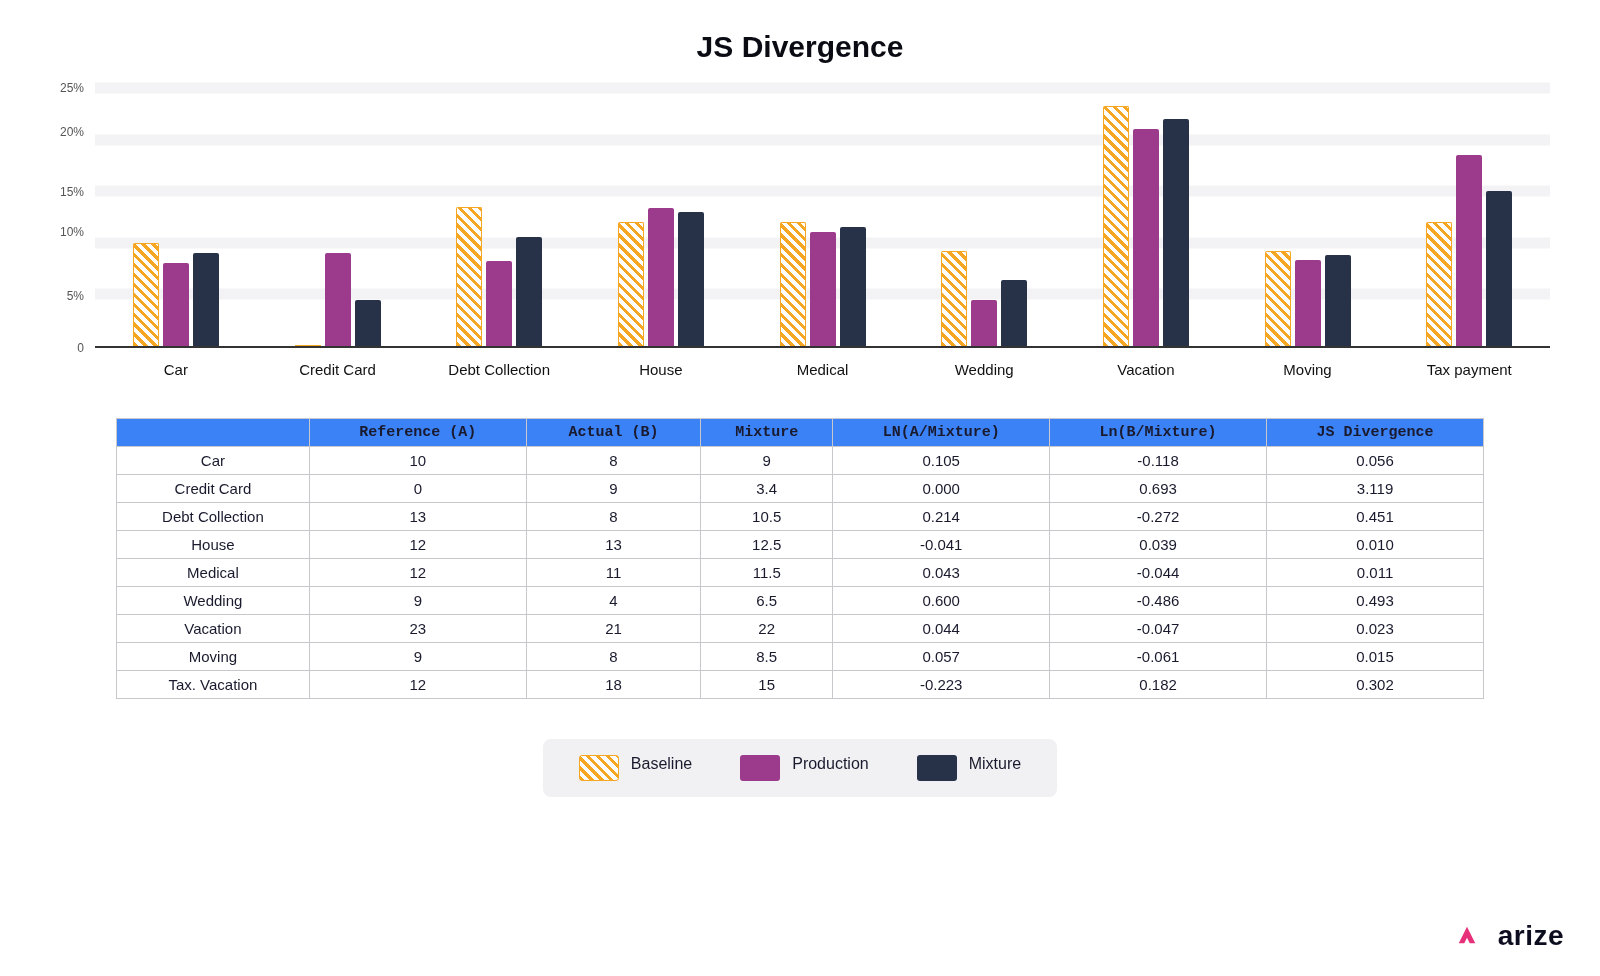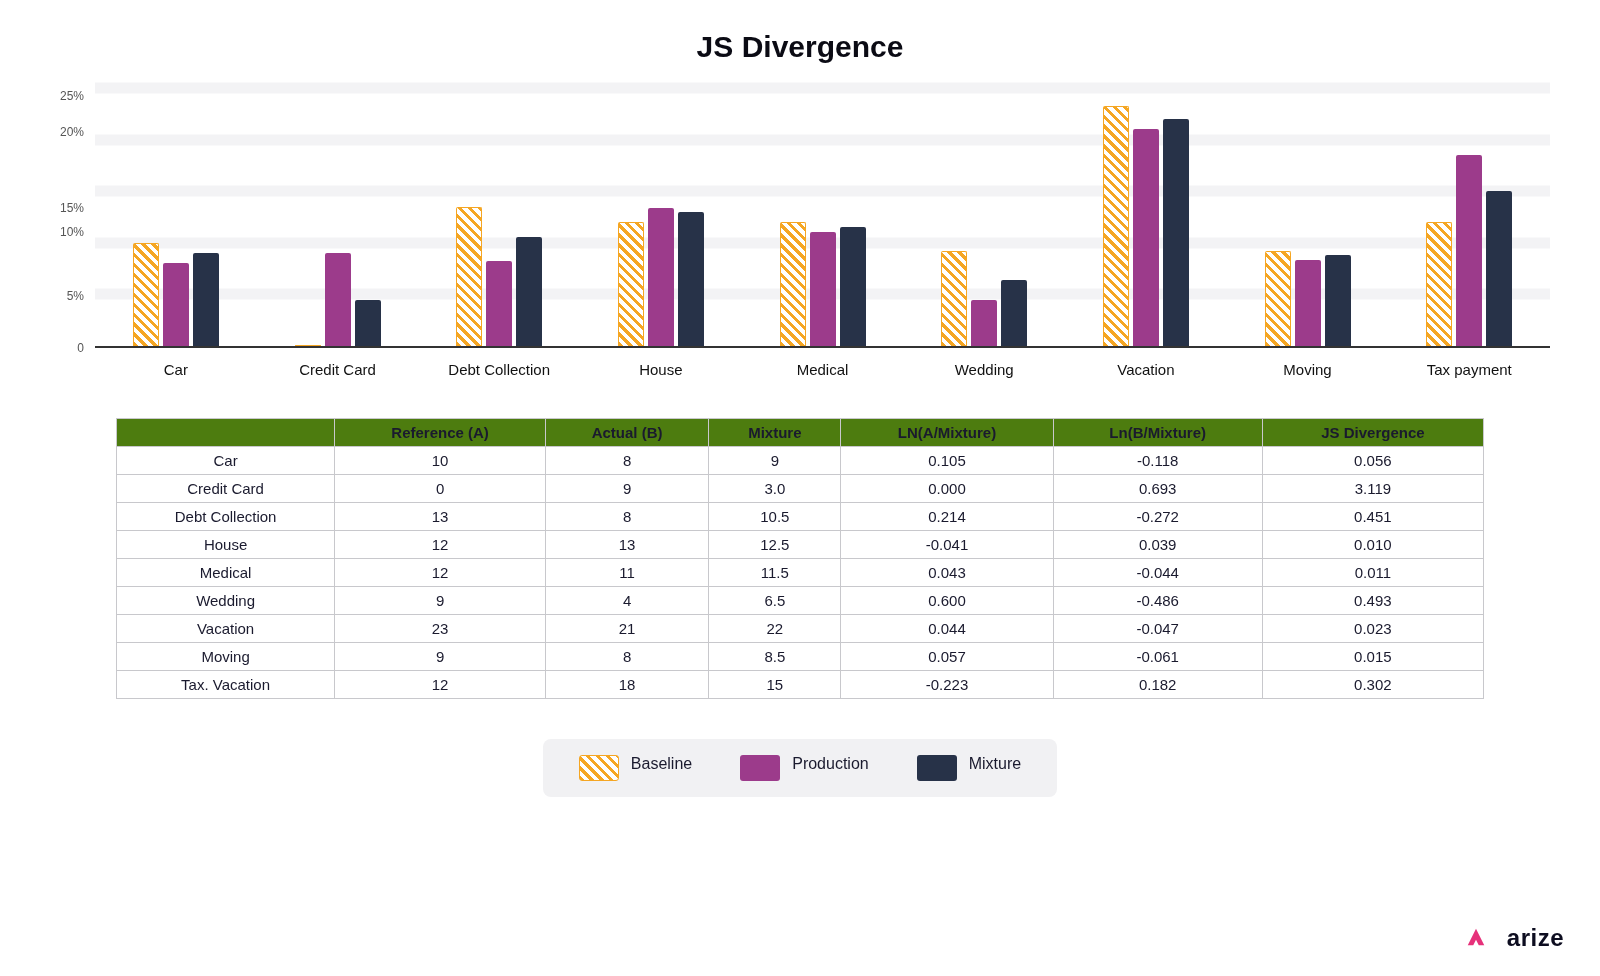--- a/index.html
+++ b/index.html
@@ -94,22 +94,23 @@
     border-collapse: collapse;
     font-size: 15px;
   }
   .tbl th, .tbl td {
     border: 1px solid #c8c8cc;
     padding: 5px 10px;
     text-align: center;
     vertical-align: middle;
   }
   .tbl th {
-    background: #4d7c0f;
+    background: #3b82f6;
     font-weight: 700;
+    font-family: Liberation Mono, monospace;
   }
   .tbl tr.total td { font-weight: 700; }
   
   .legend {
     margin: 40px auto 0 auto;
     width: fit-content;
     background: #f1f1f3;
     border-radius: 8px;
     padding: 16px 36px;
     display: flex;
@@ -124,40 +125,40 @@
     background: repeating-linear-gradient(45deg,#f5a623 0,#f5a623 3px,#fff 3px,#fff 7px);
     border: 1px solid #f5a623;
   }
   .swatch.production { background: #9c3b8b; }
   .swatch.mixture { background: #273248; }
   
   .brand {
     position: fixed;
     right: 36px; bottom: 24px;
     display: flex; align-items: center; gap: 20px;
-    font-size: 24px; font-weight: 600; color: #0d0d20;
+    font-size: 28px; font-weight: 600; color: #0d0d20;
     letter-spacing: 0.5px;
   }
   .brand-icon {
     width: 22px; height: 22px;
   }
 </style>
 </head>
 <body>
 
 <h1 class="title">JS Divergence</h1>
 
 <div class="chart-wrap">
   <div class="y-axis" id="y-axis">
       <div class="y-tick" style="top: 260px;">0</div>
       <div class="y-tick" style="top: 208px;">5%</div>
       <div class="y-tick" style="top: 144px;">10%</div>
-      <div class="y-tick" style="top: 120px; margin-left: 42px;">15%</div>
+      <div class="y-tick" style="top: 104px; margin-left: 42px;">15%</div>
       <div class="y-tick" style="top: 44px;">20%</div>
-      <div class="y-tick" style="top: 0px; margin-top: 8px;">25%</div>
+      <div class="y-tick" style="top: 0px;">25%</div>
     </div>
   <div class="plot" id="plot">
       <div class="grid-line" style="top: 0%;"></div>
       <div class="grid-line" style="top: 20%;"></div>
       <div class="grid-line" style="top: 40%;"></div>
       <div class="grid-line" style="top: 60%;"></div>
       <div class="grid-line" style="top: 80%;"></div>
     <div class="groups" id="groups">
         <div class="group">
           <div class="bar baseline" title="Baseline: 10" style="height: 40%;"></div>
@@ -238,21 +239,21 @@
         <td>8</td>
         <td>9</td>
         <td>0.105</td>
         <td>-0.118</td>
         <td>0.056</td>
       </tr>
       <tr>
         <td>Credit Card</td>
         <td>0</td>
         <td>9</td>
-        <td>3.0</td>
+        <td>3.4</td>
         <td>0.000</td>
         <td>0.693</td>
         <td>3.119</td>
       </tr>
       <tr>
         <td>Debt Collection</td>
         <td>13</td>
         <td>8</td>
         <td>10.5</td>
         <td>0.214</td>

